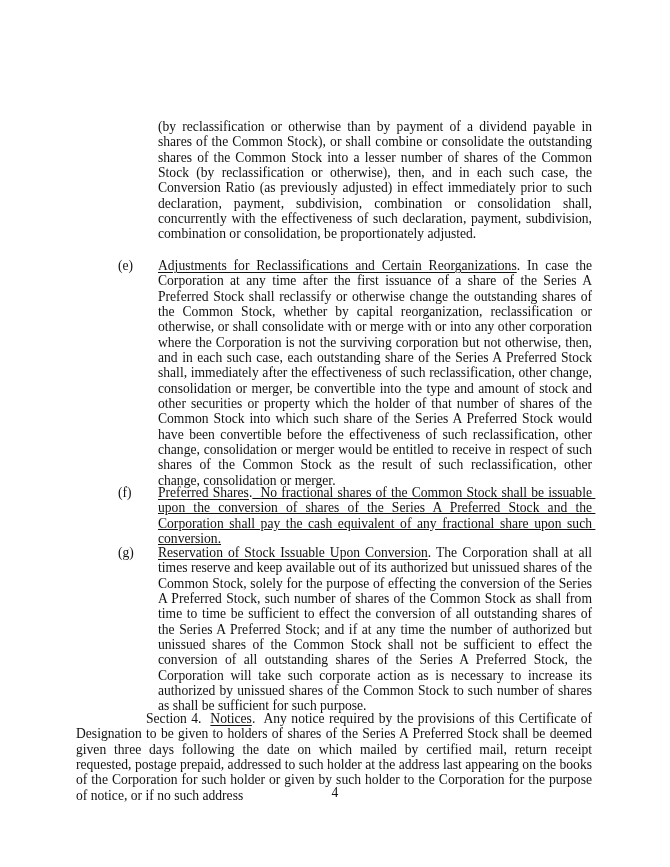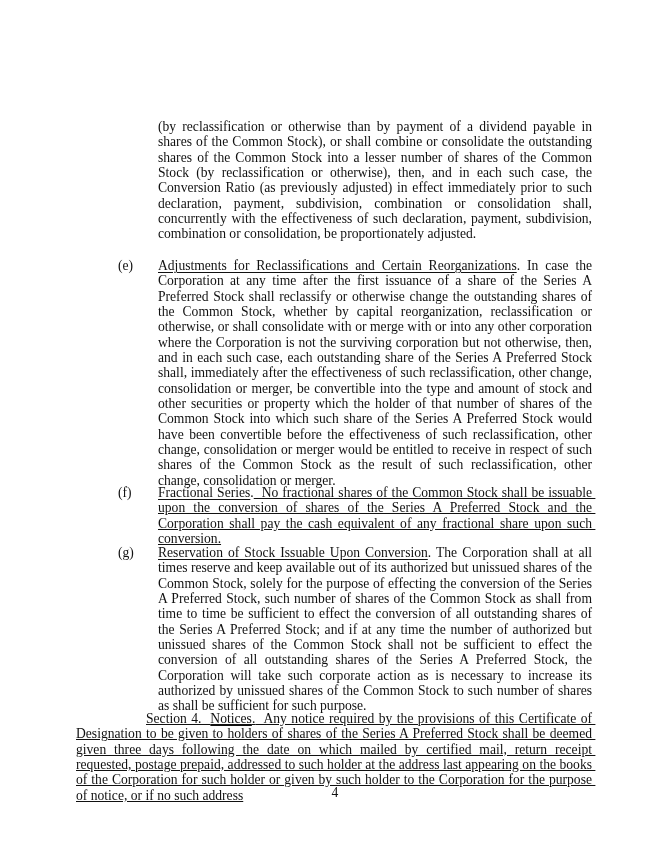--- a/index.html
+++ b/index.html
@@ -41,21 +41,20 @@
     }
     .u {
       text-decoration: underline;
       text-underline-offset: 2px;
       text-decoration-thickness: 1px;
     }
     .section {
       left: 76px;
       width: 516px;
       text-indent: 70px;
-      text-decoration: underline;
     }
     .page-number {
       position: absolute;
       left: 0;
       width: 670px;
       text-align: center;
     }
   </style>
 </head>
 <body>
@@ -64,21 +63,21 @@
 
   <p class="block indented" style="top:91px; margin:0;">(by reclassification or otherwise than by payment of a dividend payable in shares of the Common Stock), or shall combine or consolidate the outstanding shares of the Common Stock into a lesser number of shares of the Common Stock (by reclassification or otherwise), then, and in each such case, the Conversion Ratio (as previously adjusted) in effect immediately prior to such declaration, payment, subdivision, combination or consolidation shall, concurrently with the effectiveness of such declaration, payment, subdivision, combination or consolidation, be proportionately adjusted.</p>
 
   <div>
     <span class="item-label" style="top:230px;">(e)</span>
     <p class="block indented" style="top:230px; margin:0;"><span class="u">Adjustments for Reclassifications and Certain Reorganizations</span><span>.</span><span> In case the Corporation at any time after the first issuance of a share of the Series A Preferred Stock shall reclassify or otherwise change the outstanding shares of the Common Stock, whether by capital reorganization, reclassification or otherwise, or shall consolidate with or merge with or into any other corporation where the Corporation is not the surviving corporation but not otherwise, then, and in each such case, each outstanding share of the Series A Preferred Stock shall, immediately after the effectiveness of such reclassification, other change, consolidation or merger, be convertible into the type and amount of stock and other securities or property which the holder of that number of shares of the Common Stock into which such share of the Series A Preferred Stock would have been convertible before the effectiveness of such reclassification, other change, consolidation or merger would be entitled to receive in respect of such shares of the Common Stock as the result of such reclassification, other change, consolidation or merger.</span></p>
   </div>
 
   <div>
     <span class="item-label" style="top:457px;">(f)</span>
-    <p class="block indented" style="top:457px; margin:0;"><span class="u">Fractional Series</span><span>.</span><span style="white-space:pre-wrap;text-decoration:underline;">  No fractional shares of the Common Stock shall be issuable upon the conversion of shares of the Series A Preferred Stock and the Corporation shall pay the cash equivalent of any fractional share upon such conversion.</span></p>
+    <p class="block indented" style="top:457px; margin:0;"><span class="u">Preferred Shares</span><span>.</span><span style="white-space:pre-wrap;text-decoration:underline;">  No fractional shares of the Common Stock shall be issuable upon the conversion of shares of the Series A Preferred Stock and the Corporation shall pay the cash equivalent of any fractional share upon such conversion.</span></p>
   </div>
 
   <div>
     <span class="item-label" style="top:517px;">(g)</span>
     <p class="block indented" style="top:517px; margin:0;"><span class="u">Reservation of Stock Issuable Upon Conversion</span><span>.</span><span> The Corporation shall at all times reserve and keep available out of its authorized but unissued shares of the Common Stock, solely for the purpose of effecting the conversion of the Series A Preferred Stock, such number of shares of the Common Stock as shall from time to time be sufficient to effect the conversion of all outstanding shares of the Series A Preferred Stock; and if at any time the number of authorized but unissued shares of the Common Stock shall not be sufficient to effect the conversion of all outstanding shares of the Series A Preferred Stock, the Corporation will take such corporate action as is necessary to increase its authorized by unissued shares of the Common Stock to such number of shares as shall be sufficient for such purpose.</span></p>
   </div>
 
   <p class="block section" style="top:683px; margin:0;"><span style="white-space:pre-wrap;">Section 4.  </span><span class="u">Notices</span><span>.</span><span style="white-space:pre-wrap;">  Any notice required by the provisions of this Certificate of Designation to be given to holders of shares of the Series A Preferred Stock shall be deemed given three days following the date on which mailed by certified mail, return receipt requested, postage prepaid, addressed to such holder at the address last appearing on the books of the Corporation for such holder or given by such holder to the Corporation for the purpose of notice, or if no such address</span></p>
 
   <div class="page-number" style="top:757px;">4</div>

